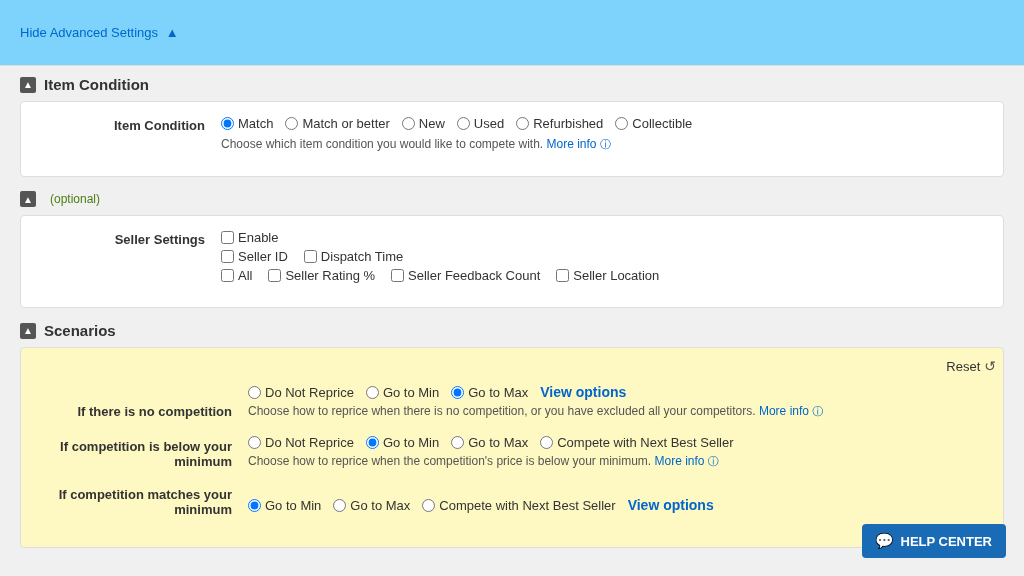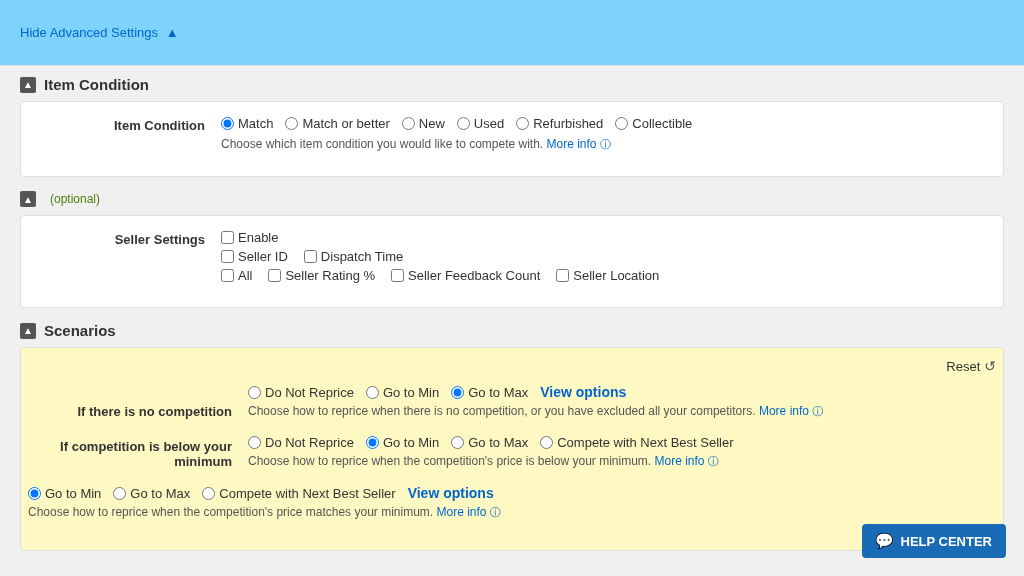--- a/index.html
+++ b/index.html
@@ -401,40 +401,36 @@
                 <span>Choose how to reprice when the competition's price is below your minimum.</span>
                 <a><span>More info</span></a>
                 <span class="info-icon">ⓘ</span>
               </div>
             </div>
           </div>
         </div>
 
         <div class="scenario-row">
           <div class="scenario-field-row">
+            <div class="scenario-label">If competition matches your minimum</div>
             <div class="scenario-content">
               <div class="scenario-options">
                 <div class="radio-item">
                   <input type="radio" id="s3-gotomin" name="s3" checked="" style="">
                   <label for="s3-gotomin">Go to Min</label>
                 </div>
                 <div class="radio-item">
                   <input type="radio" id="s3-gotomax" name="s3" style="">
                   <label for="s3-gotomax">Go to Max</label>
                 </div>
                 <div class="radio-item">
                   <input type="radio" id="s3-compete-next" name="s3" style="">
                   <label for="s3-compete-next">Compete with Next Best Seller</label>
                 </div>
                 <a class="view-options-link">View options</a>
-              </div>
-              <div class="help-text">
-                <span>Choose how to reprice when the competition's price matches your minimum.</span>
-                <a><span>More info</span></a>
-                <span class="info-icon">ⓘ</span>
               </div>
             </div>
           </div>
         </div>
 
       </div>
     </div>
 
   </div>
 

